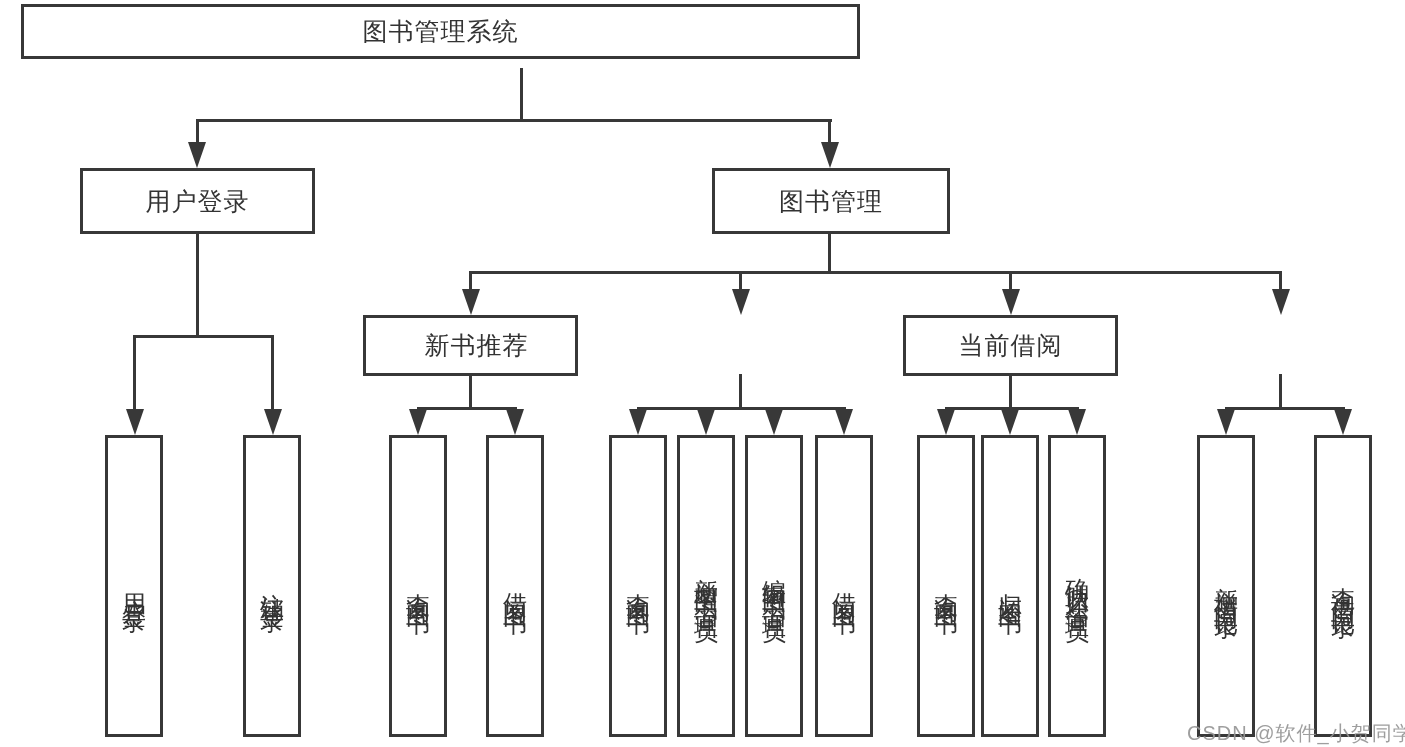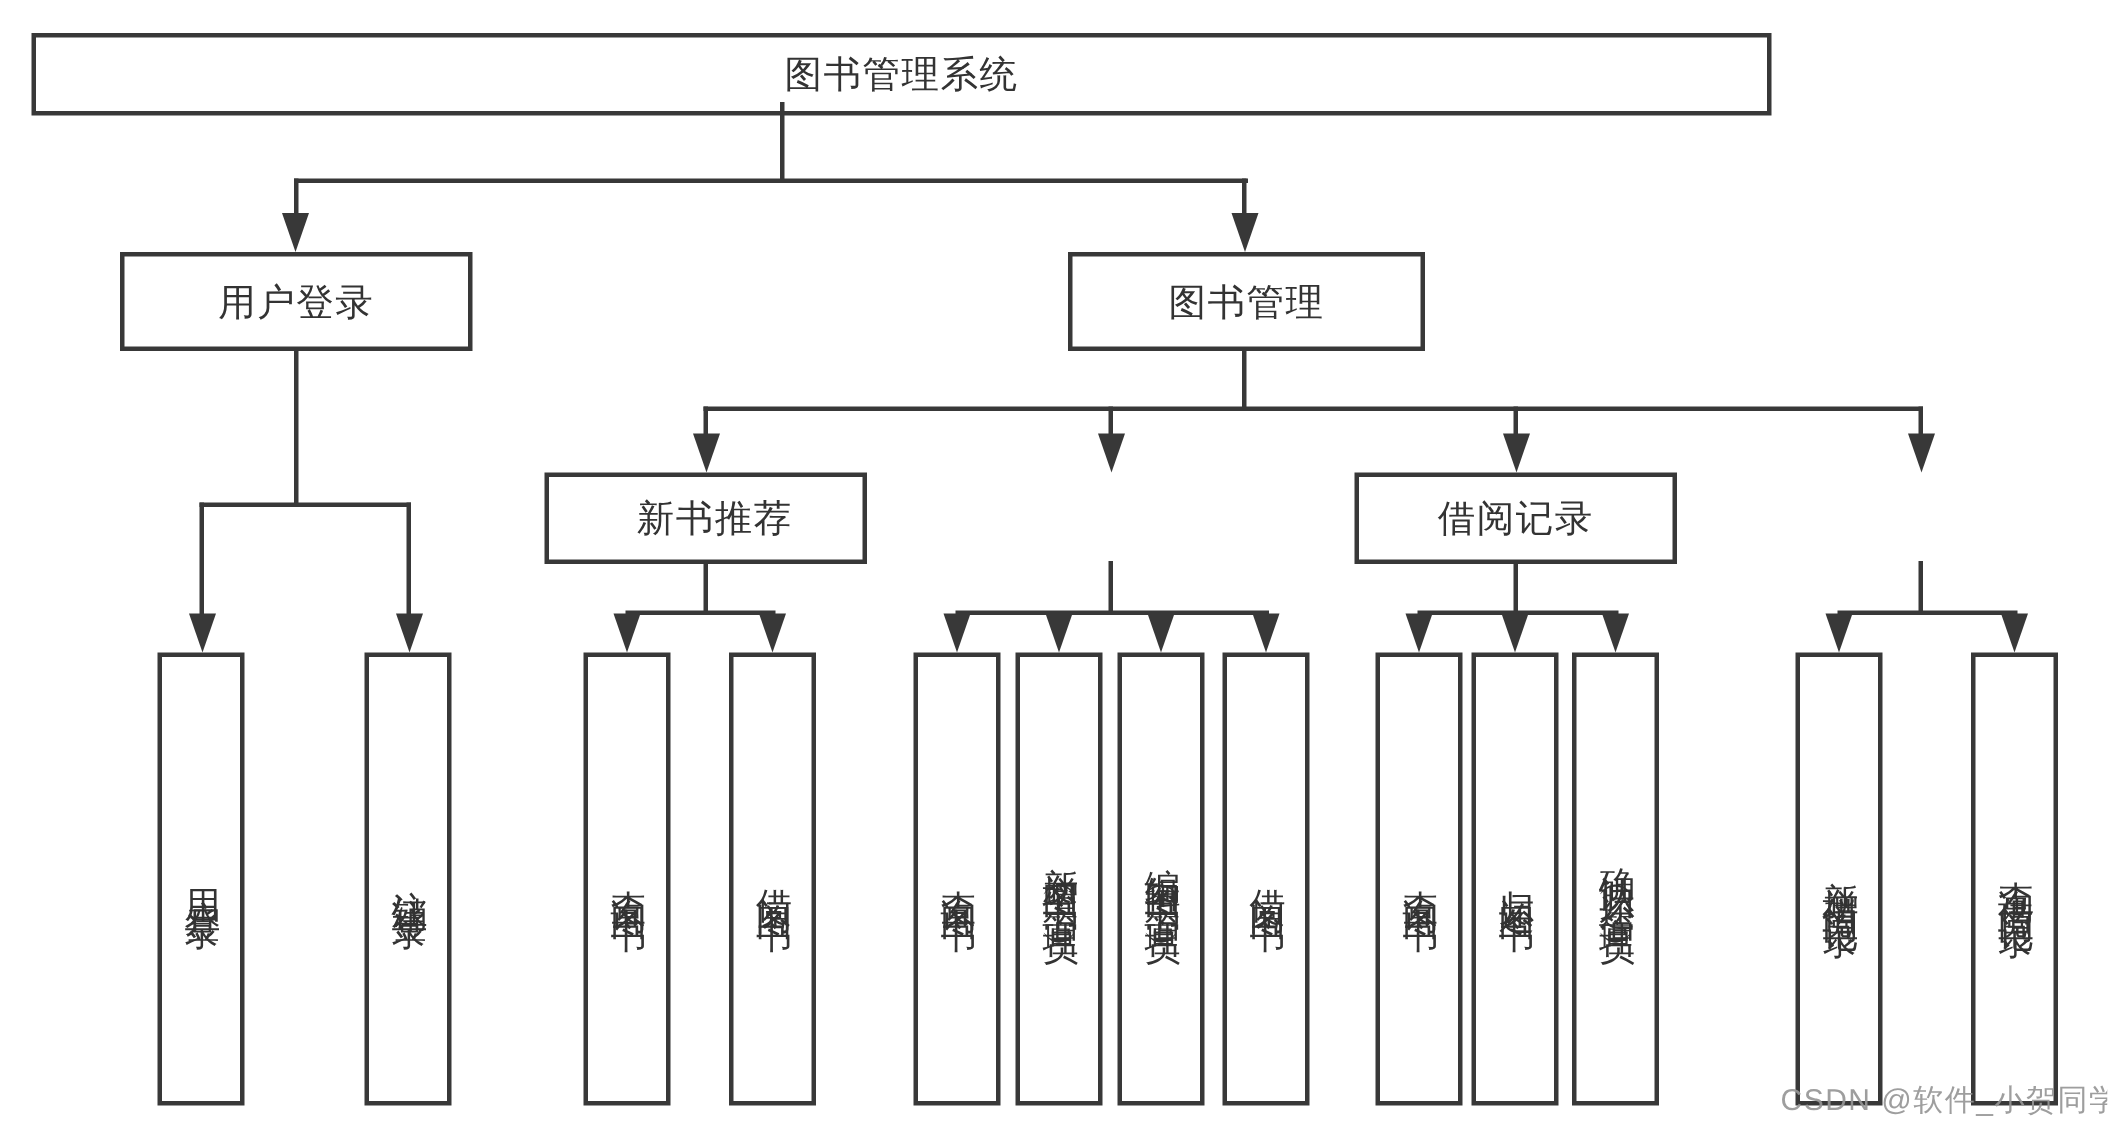--- a/index.html
+++ b/index.html
@@ -44,27 +44,27 @@
     color:rgba(150,150,150,0.92);
     white-space:nowrap;
     z-index:10;
   }
 </style>
 </head>
 <body>
 
 <div class="canvas">
 
-  <div class="box h" style="left:21px;top:22px;width:1160px;height:55px;font-family:Liberation Mono, monospace;">图书管理系统</div>
+  <div class="box h" style="left:21px;top:4px;width:839px;height:55px;font-family:Liberation Mono, monospace;">图书管理系统</div>
 
   <div class="box h" style="left:80px;top:168px;width:235px;height:66px;">用户登录</div>
   <div class="box h" style="left:712px;top:168px;width:238px;height:66px;">图书管理</div>
 
   <div class="box h" style="left:363px;top:315px;width:215px;height:61px;padding-left:12px;">新书推荐</div>
-  <div class="box h" style="left:903px;top:315px;width:215px;height:61px;">借阅记录</div>
+  <div class="box h" style="left:903px;top:315px;width:215px;height:61px;">当前借阅</div>
 
   <div class="box v" style="left:105px;top:435px;width:58px;height:302px;">用户登录</div>
   <div class="box v" style="left:243px;top:435px;width:58px;height:302px;">注销登录</div>
 
   <div class="box v" style="left:389px;top:435px;width:58px;height:302px;">查询图书</div>
   <div class="box v" style="left:486px;top:435px;width:58px;height:302px;">借阅图书</div>
 
   <div class="box v" style="left:609px;top:435px;width:58px;height:302px;">查询图书</div>
   <div class="box v" style="left:677px;top:435px;width:58px;height:302px;">新增图书（管理员）</div>
   <div class="box v" style="left:745px;top:435px;width:58px;height:302px;">编辑图书（管理员）</div>

